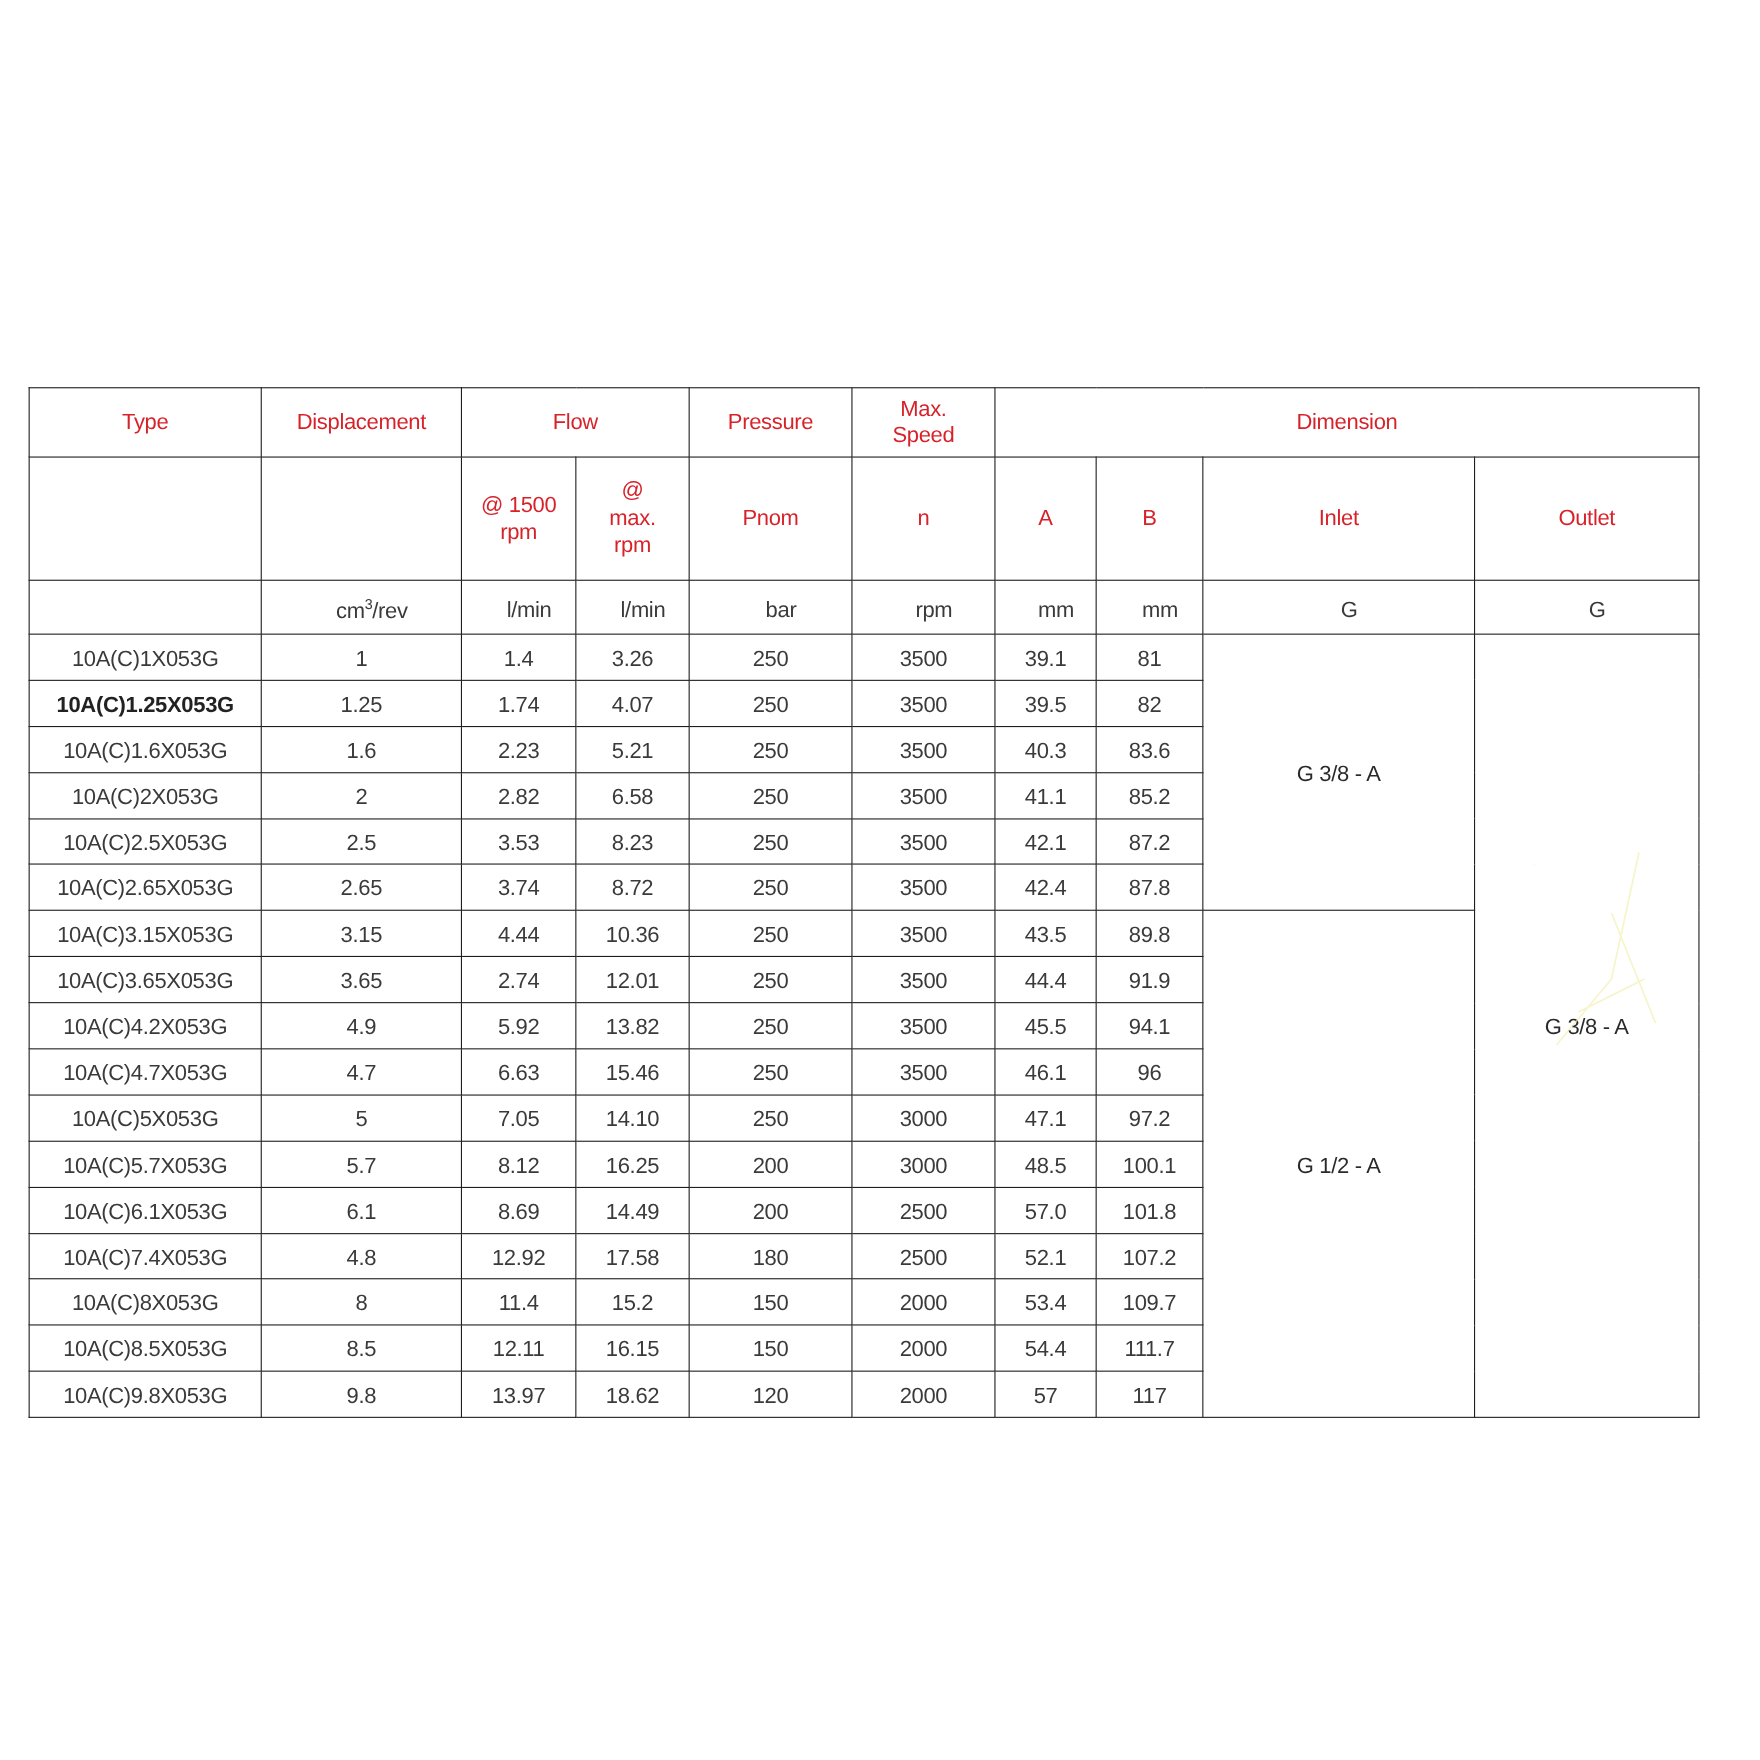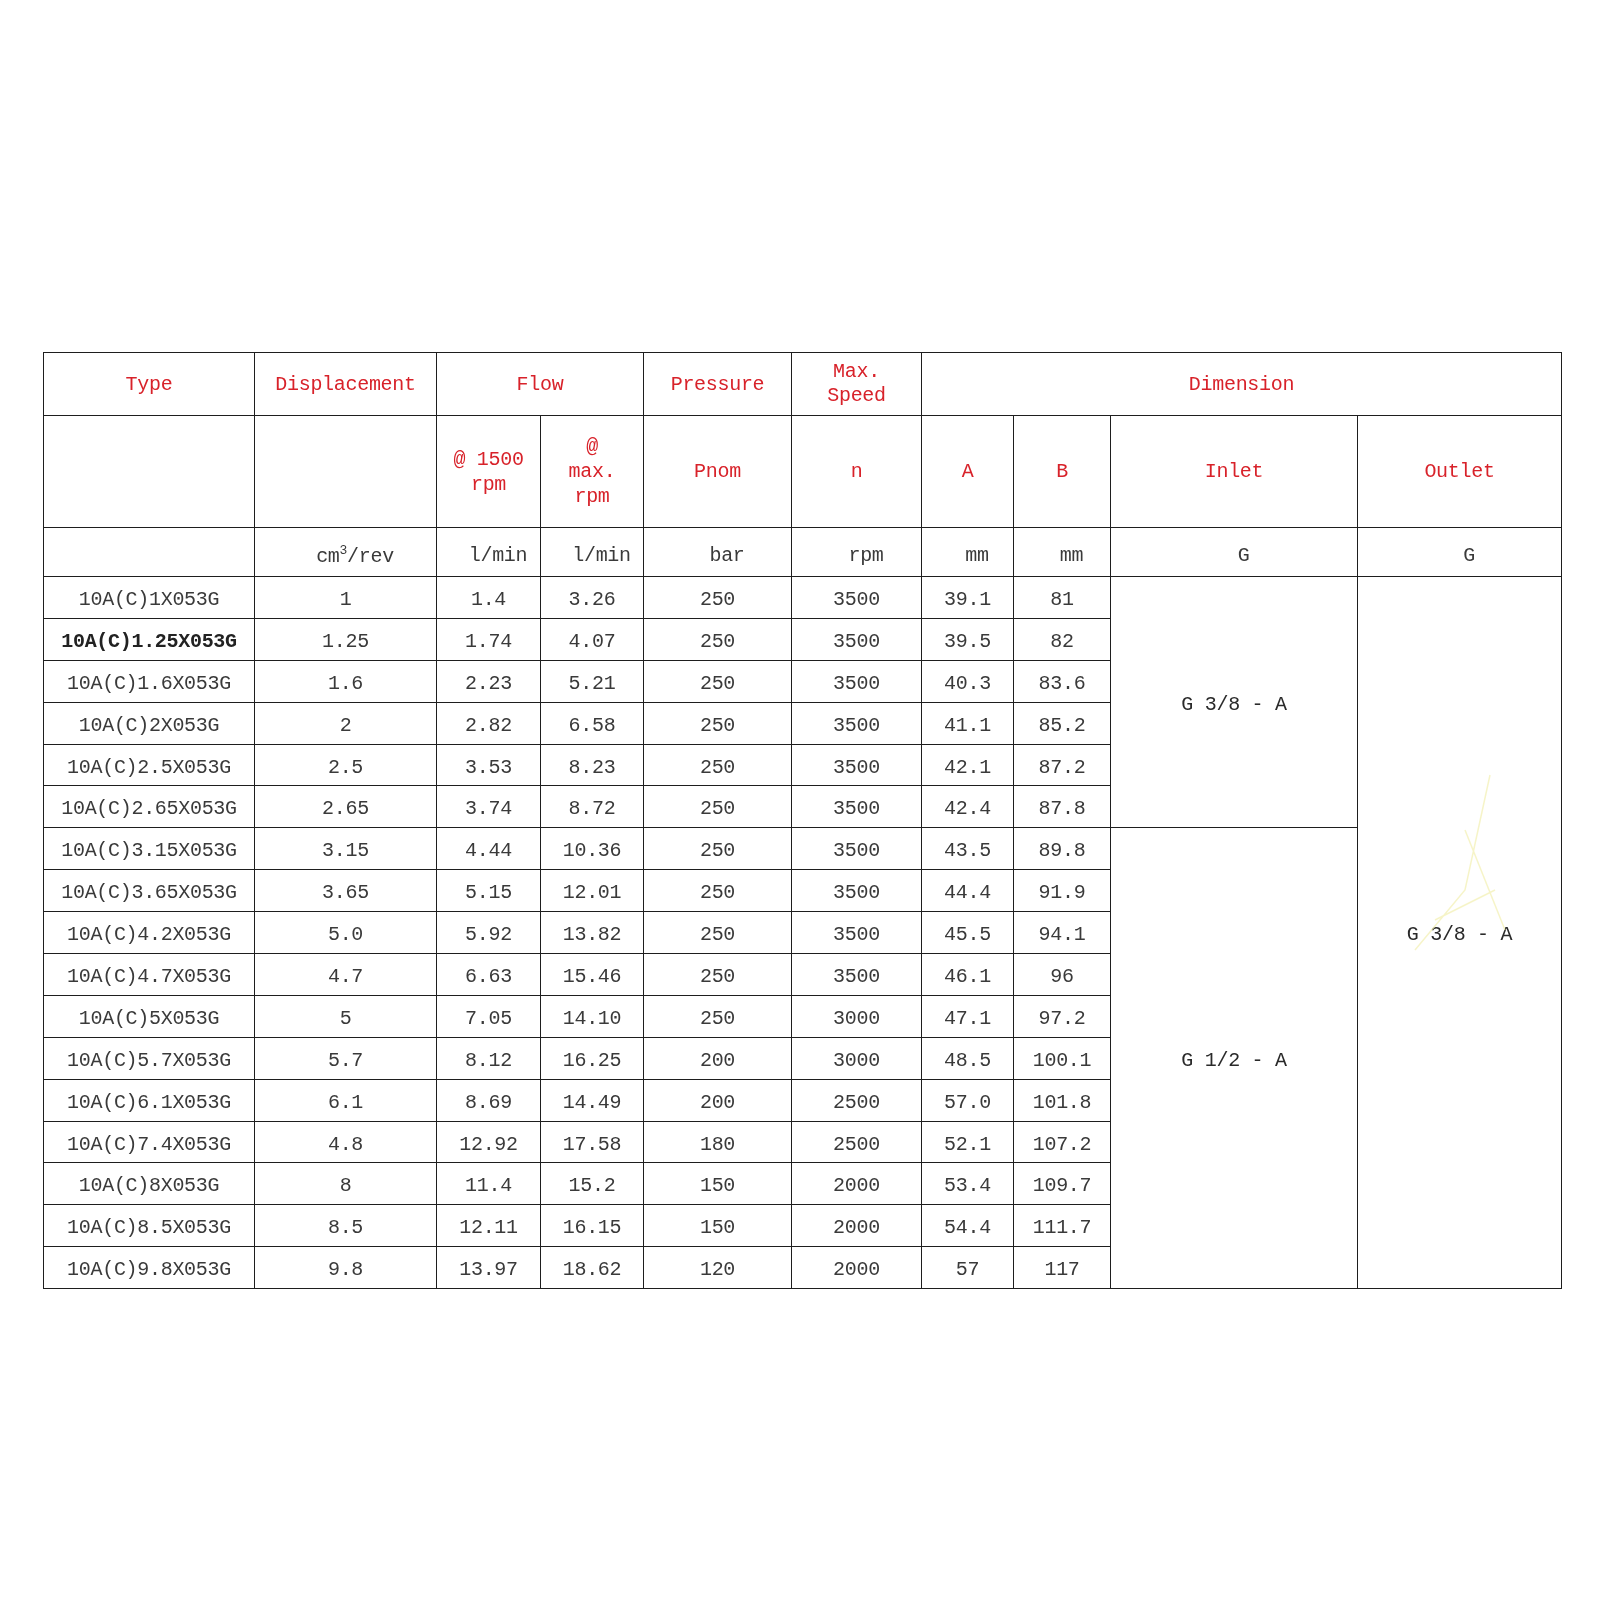--- a/index.html
+++ b/index.html
@@ -1,21 +1,21 @@
 <!DOCTYPE html>
 <html><head>
   <meta charset="utf-8">
   <style>
     html, body { margin:0; padding:0; background:#ffffff; }
     body { width:1600px; height:1600px; position:relative; overflow:hidden;
            font-family:"Liberation Sans", sans-serif; }
     table.spec {
-      position:absolute; left:43px; top:352px; width:1518px;
+      position:absolute; left:26px; top:352px; width:1518px;
       border-collapse:collapse; table-layout:fixed;
-      font-family:Liberation Mono, monospace;
+      font-family:Liberation Sans, sans-serif;
     }
     table.spec td {
       border:1.6px solid #1e1e1e; text-align:center; vertical-align:middle;
       padding:0; color:#3a3a3a; font-size:20px; letter-spacing:-0.3px;
     }
     .hdr { color:#d8222a !important; }
     tr.h1 td { height:62px; }
     tr.h2 td { height:111px; line-height:25px; }
     tr.h3 td { height:42px; padding-top:6px;padding-left:19px; }
     tr.drow td { height:36.9px; padding-top:4px; }
@@ -161,30 +161,30 @@
     <td>10.36</td>
     <td>250</td>
     <td>3500</td>
     <td>43.5</td>
     <td>89.8</td>
     <td class="port" rowspan="11" style="">G 1/2 - A</td>
   </tr>
   <tr class="drow">
     <td>10A(C)3.65X053G</td>
     <td>3.65</td>
-    <td>5.15</td>
+    <td>2.74</td>
     <td>12.01</td>
     <td>250</td>
     <td>3500</td>
     <td>44.4</td>
     <td>91.9</td>
   </tr>
   <tr class="drow">
     <td>10A(C)4.2X053G</td>
-    <td>5.0</td>
+    <td>4.9</td>
     <td>5.92</td>
     <td>13.82</td>
     <td>250</td>
     <td>3500</td>
     <td>45.5</td>
     <td>94.1</td>
   </tr>
   <tr class="drow">
     <td>10A(C)4.7X053G</td>
     <td>4.7</td>

